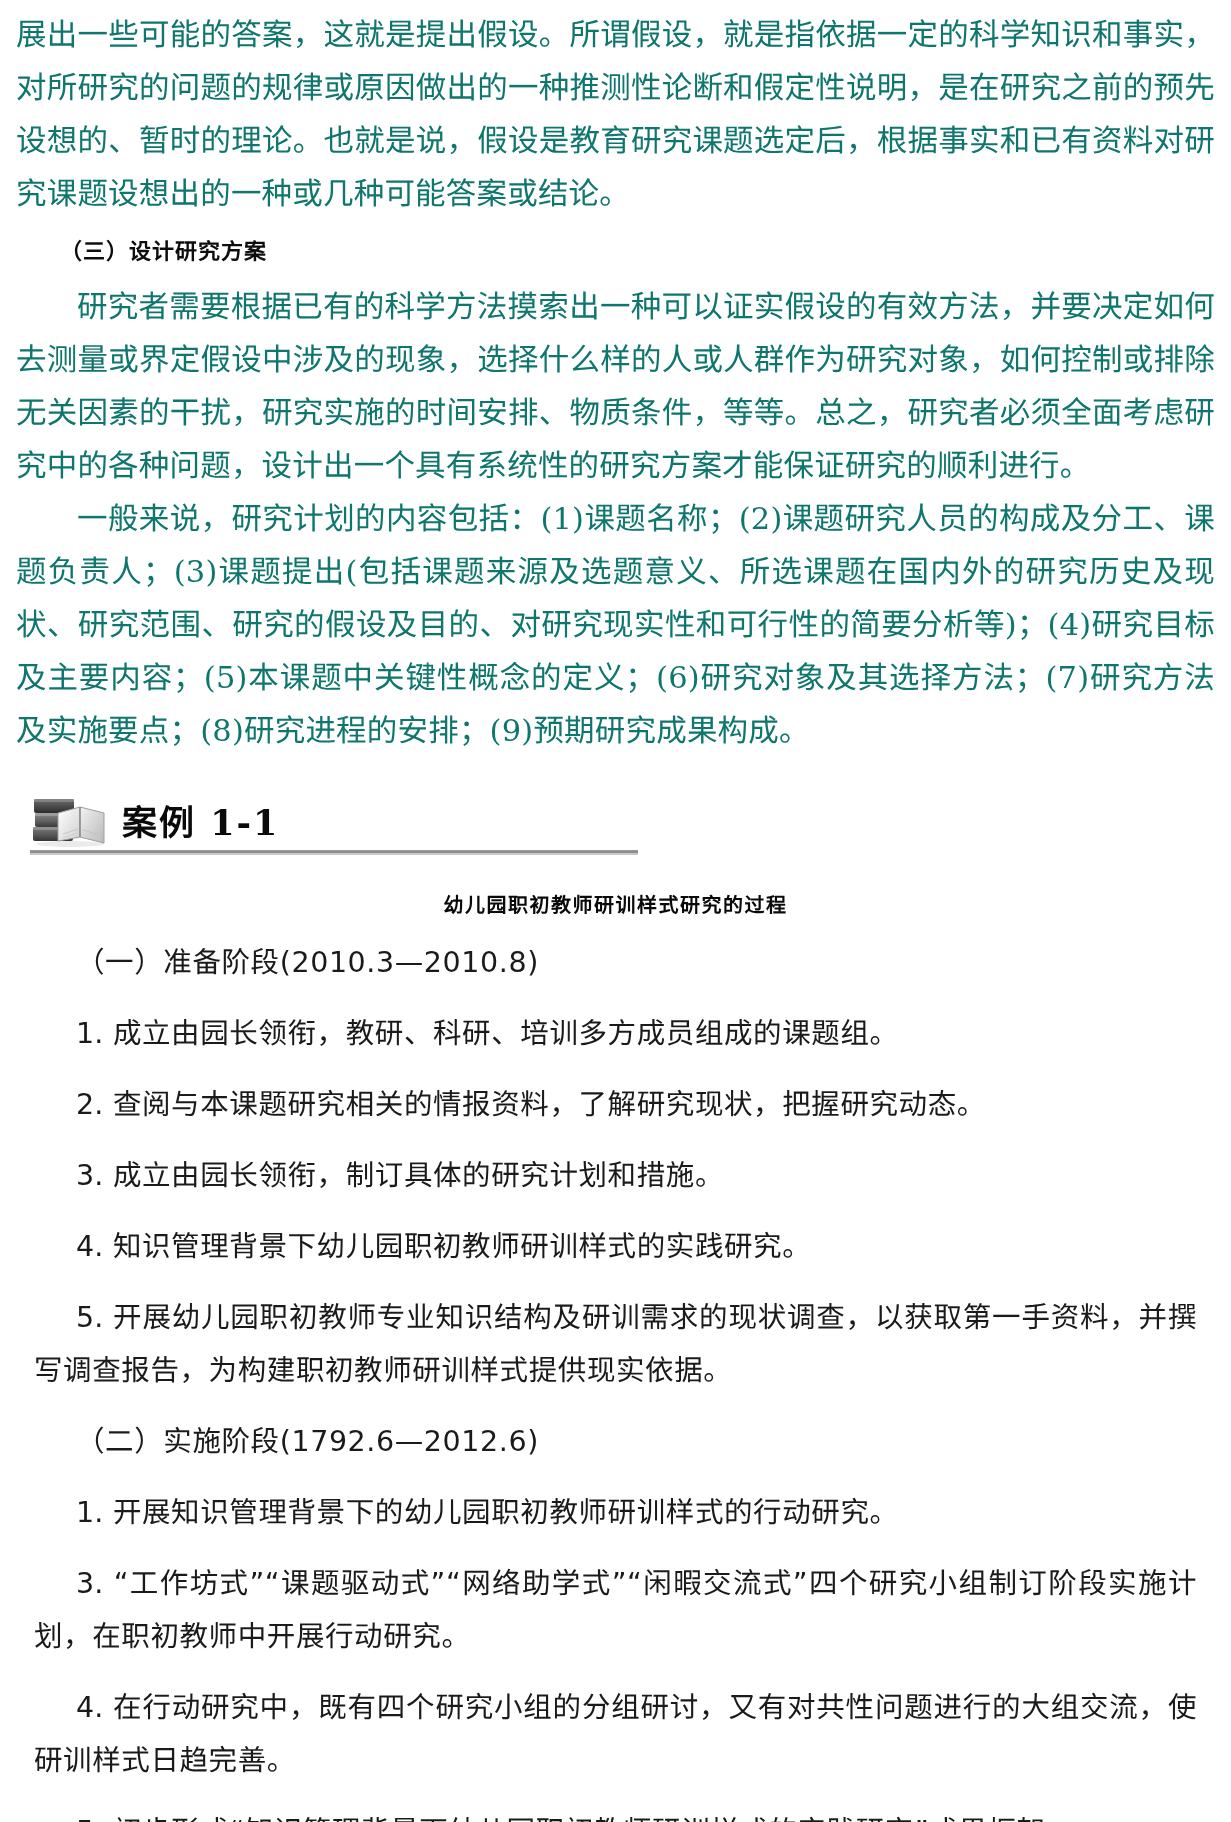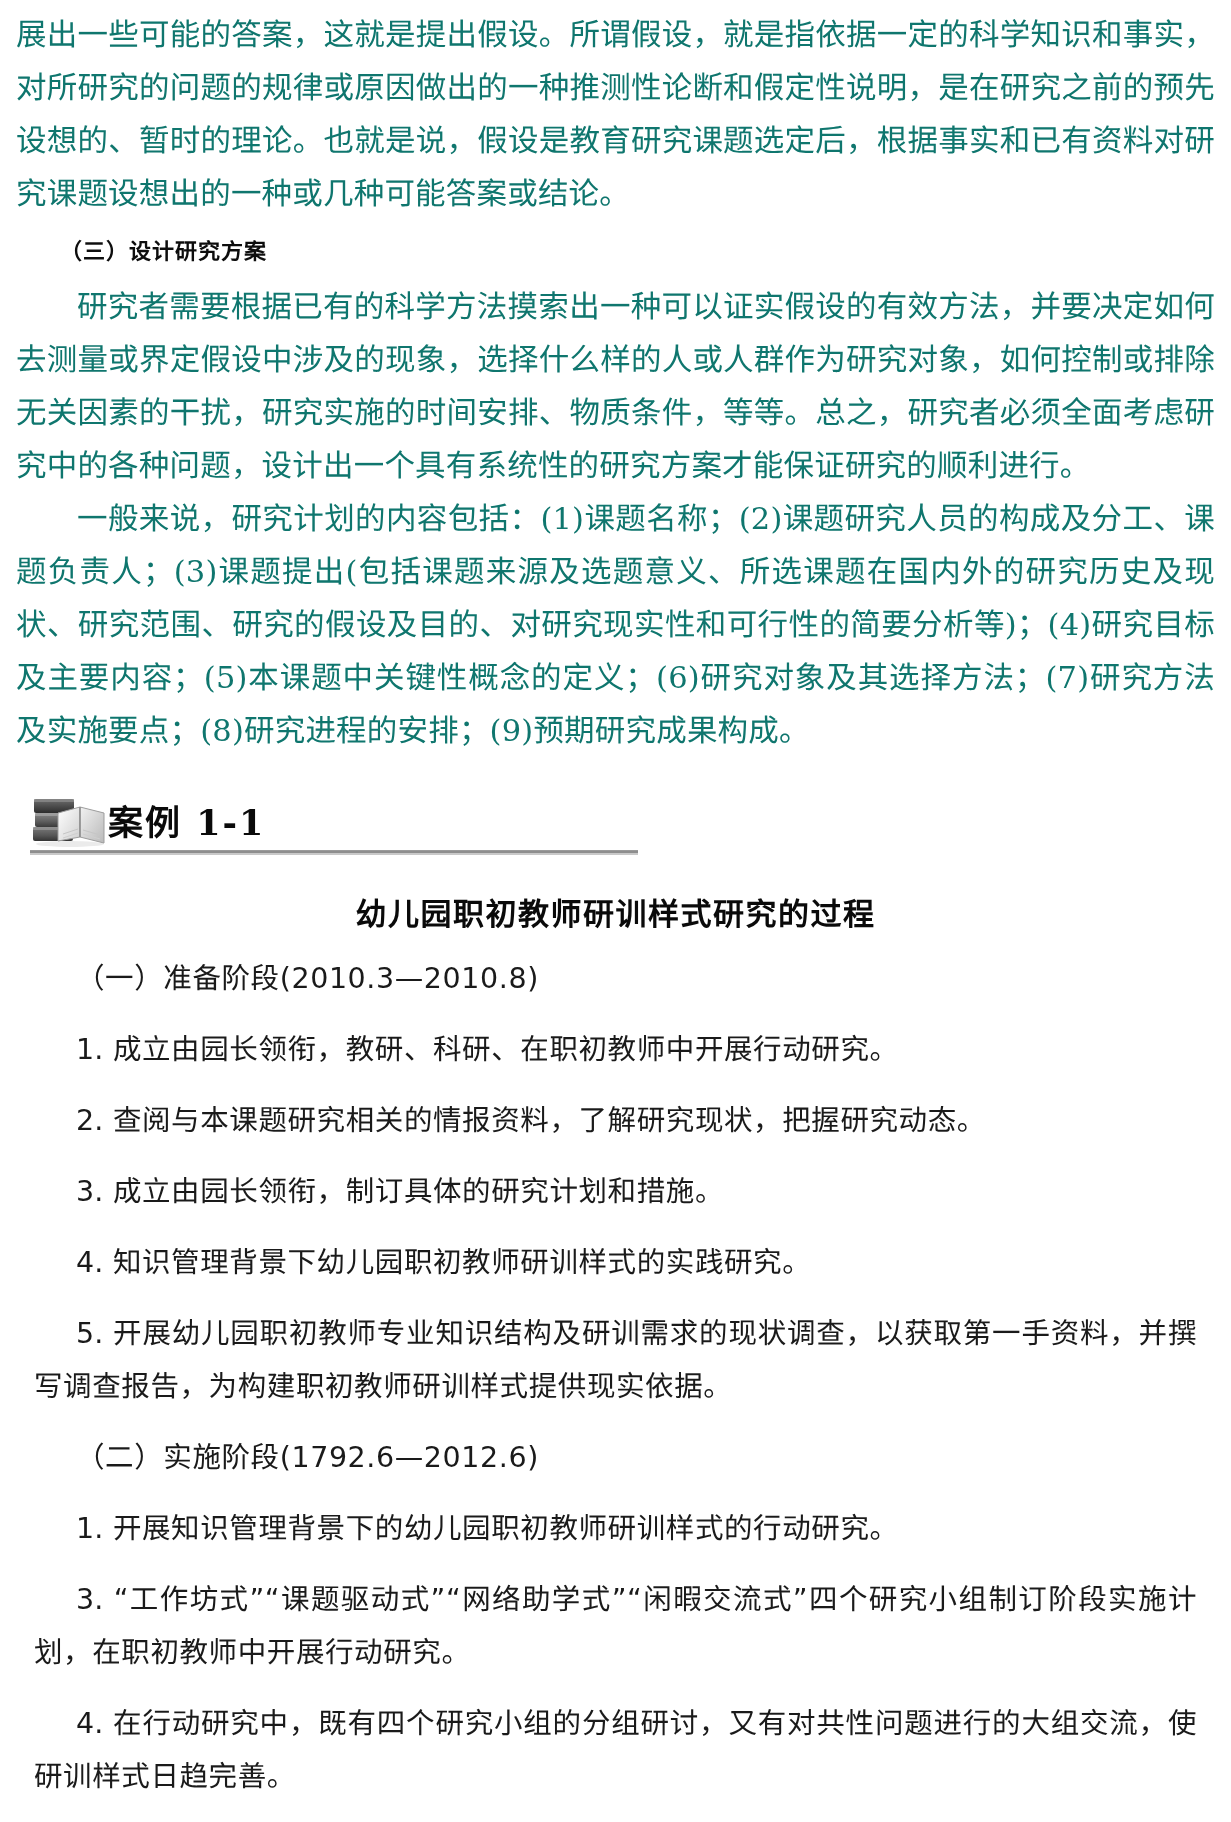--- a/index.html
+++ b/index.html
@@ -54,20 +54,21 @@
     color: #0d0d0d;
   }
 
   
   .case-block {
     margin-top: 26px;
   }
   .case-header {
     display: flex;
     align-items: flex-end;
+    gap: 14px;
     padding-left: 14px;
     height: 64px;
   }
   .books-icon {
     width: 78px;
     height: 58px;
     flex: 0 0 auto;
     display: block;
   }
   .case-label {
@@ -83,21 +84,21 @@
   .case-rule {
     width: 608px;
     height: 5px;
     margin: 3px 0 0 14px;
     background: linear-gradient(to bottom, #9a9a9a 0 1px, #8e8e8e 1px 3px, #c9c9c9 3px 5px);
     border: 0;
   }
 
   .case-title {
     font-family: Liberation Mono, monospace;
-    font-size: 31px;
+    font-size: 20px;
     font-weight: bold;
     text-align: center;
     letter-spacing: 1.5px;
     margin: 34px 0 14px 0;
     color: #0a0a0a;
   }
 
   
   .case-body {
     font-family: "DejaVu Sans", "Liberation Sans", sans-serif;
@@ -199,21 +200,21 @@
     <hr class="case-rule">
 
     <h2 class="case-title">幼儿园职初教师研训样式研究的过程</h2>
 
     <div class="case-body">
 
       <p class="phase">（一）准备阶段(2010.3—2010.8)</p>
 
       <p class="item">
         <span class="num">1.</span>
-        <span>成立由园长领衔，教研、科研、在职初教师中开展行动研究。</span>
+        <span>成立由园长领衔，教研、科研、培训多方成员组成的课题组。</span>
       </p>
       <p class="item">
         <span class="num">2.</span>
         <span>查阅与本课题研究相关的情报资料，了解研究现状，把握研究动态。</span>
       </p>
       <p class="item">
         <span class="num">3.</span>
         <span>成立由园长领衔，制订具体的研究计划和措施。</span>
       </p>
       <p class="item">

